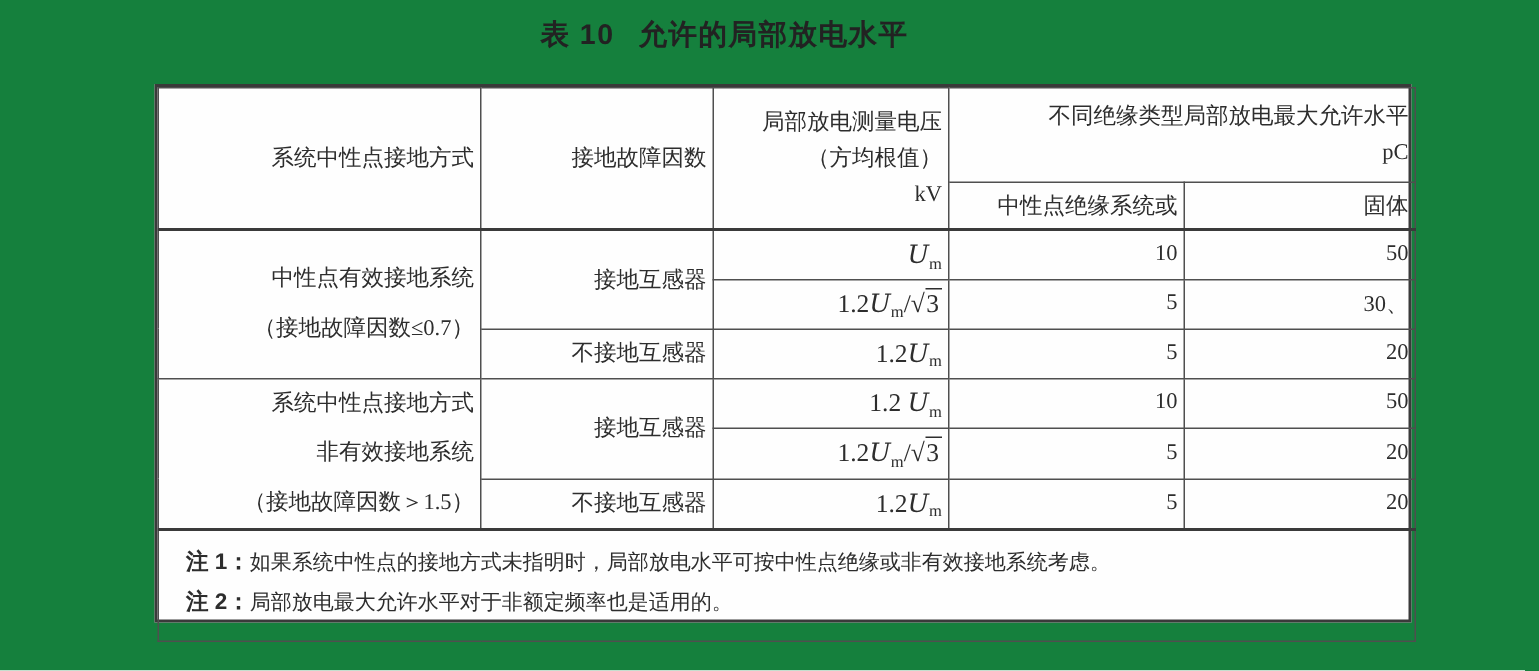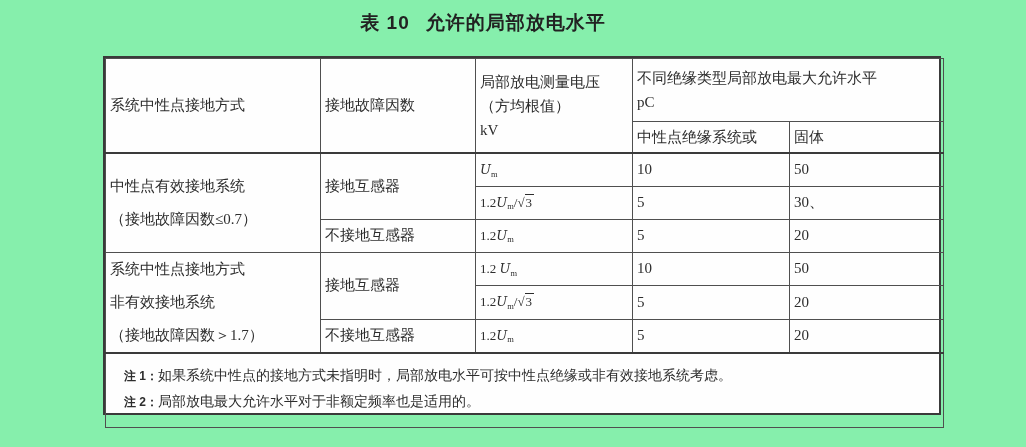--- a/index.html
+++ b/index.html
@@ -1,19 +1,19 @@
 <!DOCTYPE html>
 <html><head>
 <meta charset="utf-8">
 <style>
   html,body{margin:0;padding:0;background:#ffffff;}
   .page{
     position:relative;
     width:1026px;height:447px;
-    background:#86efac;
+    background:#15803d;
     font-family:"Liberation Serif","DejaVu Serif",serif;
     color:#2d2d2d;
     overflow:hidden;
   }
   .title{
     position:absolute;
     left:0;top:10px;width:1026px;
     text-align:center;
     transform:translateX(-30px);
     font-family:"Liberation Sans","DejaVu Sans",sans-serif;
@@ -31,48 +31,48 @@
     box-sizing:border-box;
     background:#fefefe;
   }
   table{
     border-collapse:collapse;
     width:100%;height:100%;
     table-layout:fixed;
   }
   th,td{
     border:1px solid #4f4f4f;
-    text-align:left;
+    text-align:right;
     vertical-align:middle;
     font-size:15px;
     font-weight:normal;
     padding:0 4px;
     color:#2d2d2d;
   }
   thead tr.h1 th{height:62px;}
   thead tr.h2 th{height:30px;}
   thead{border-bottom:2px solid #3a3a3a;}
   tbody.body-rows tr{height:33px;}
   tbody.notes-body{border-top:2px solid #3a3a3a;}
   .hdr-multiline div{line-height:24px;}
   .sys div{line-height:33px;}
-  .formula{font-size:13px;}
+  .formula{font-size:17px;}
   .vu{font-family:"DejaVu Serif","Liberation Serif",serif;font-style:italic;}
   sub{font-size:0.65em;vertical-align:baseline;position:relative;top:0.35em;}
   .sqrt{white-space:nowrap;}
   .sqrt-n{border-top:1px solid currentColor;padding:0 2px 0 1px;}
   .notes-cell{
     height:63px;
     text-align:left;
     vertical-align:middle;
     padding:4px 14px 6px 18px;
     font-size:14px;
   }
   .note{line-height:26px;color:#2d2d2d;}
-  .note-label{font-weight:bold;font-family:"Liberation Sans","DejaVu Sans",sans-serif;font-size:12px;}
+  .note-label{font-weight:bold;font-family:"Liberation Sans","DejaVu Sans",sans-serif;font-size:15px;}
 </style>
 </head>
 <body>
 
 <div class="page">
 
   <div class="title">
     <span>表 10</span><span class="gap"></span><span>允许的局部放电水平</span>
   </div>
 
@@ -126,21 +126,21 @@
           <td>不接地互感器</td>
           <td class="formula">1.2<i class="vu">U</i><sub>m</sub></td>
           <td>5</td>
           <td>20</td>
         </tr>
 
         <tr>
           <td rowspan="3" class="sys">
             <div>系统中性点接地方式</div>
             <div>非有效接地系统</div>
-            <div>（接地故障因数＞1.7）</div>
+            <div>（接地故障因数＞1.5）</div>
           </td>
           <td rowspan="2">接地互感器</td>
           <td class="formula">1.2 <i class="vu">U</i><sub>m</sub></td>
           <td>10</td>
           <td>50</td>
         </tr>
         <tr>
           <td class="formula">1.2<i class="vu">U</i><sub>m</sub>/<span class="sqrt">√<span class="sqrt-n">3</span></span></td>
           <td>5</td>
           <td>20</td>

